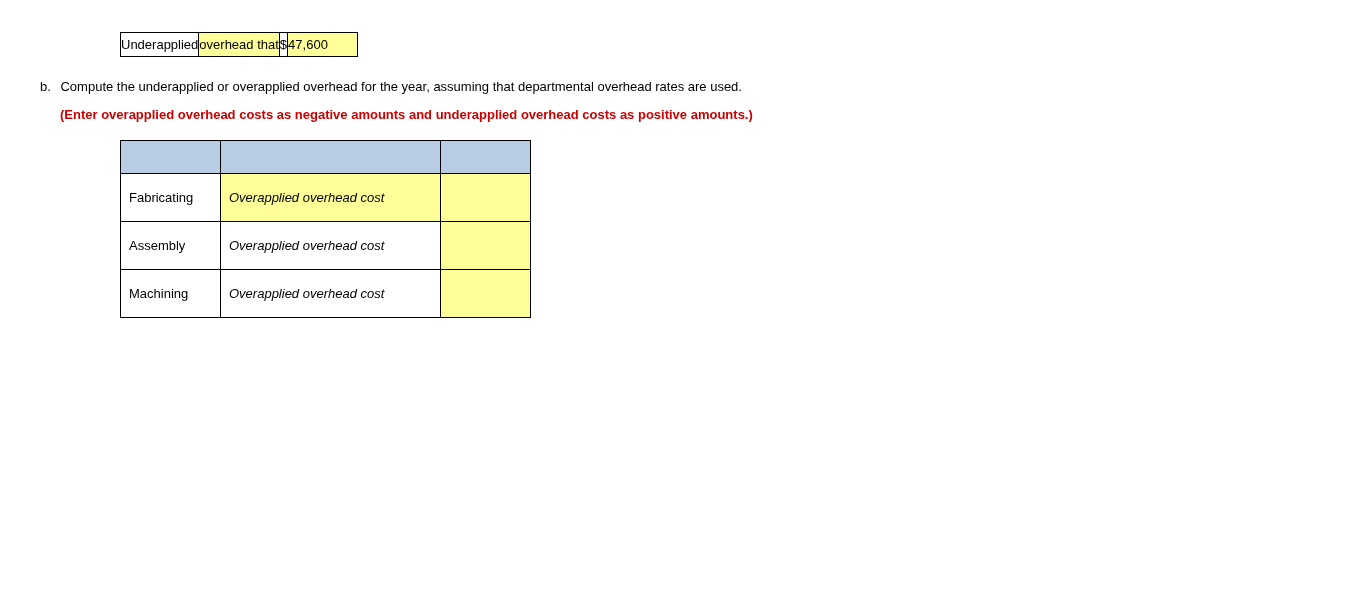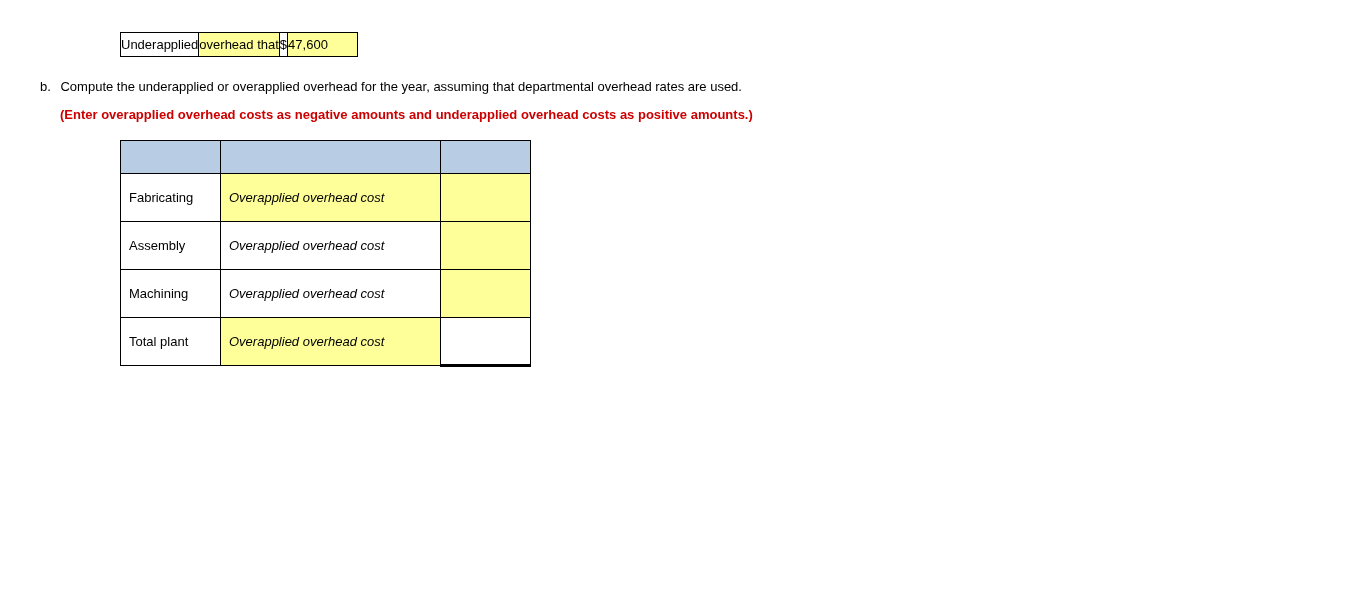--- a/index.html
+++ b/index.html
@@ -154,20 +154,15 @@
       <td class="row-desc">Overapplied overhead cost</td>
       <td class="input-cell-yellow"></td>
     </tr>
 
     <tr>
       <td class="row-label">Machining</td>
       <td class="row-desc">Overapplied overhead cost</td>
       <td class="input-cell-yellow"></td>
     </tr>
 
-    <tr>
-      <td class="row-label">Total plant</td>
-      <td class="row-desc desc-cell-yellow">Overapplied overhead cost</td>
-      <td style="background:#ffffff; border: 1px solid #000; border-bottom: 3px solid #000; min-width:90px;"></td>
-    </tr>
   </tbody>
     </table>
 </div>
 
 </body></html>

